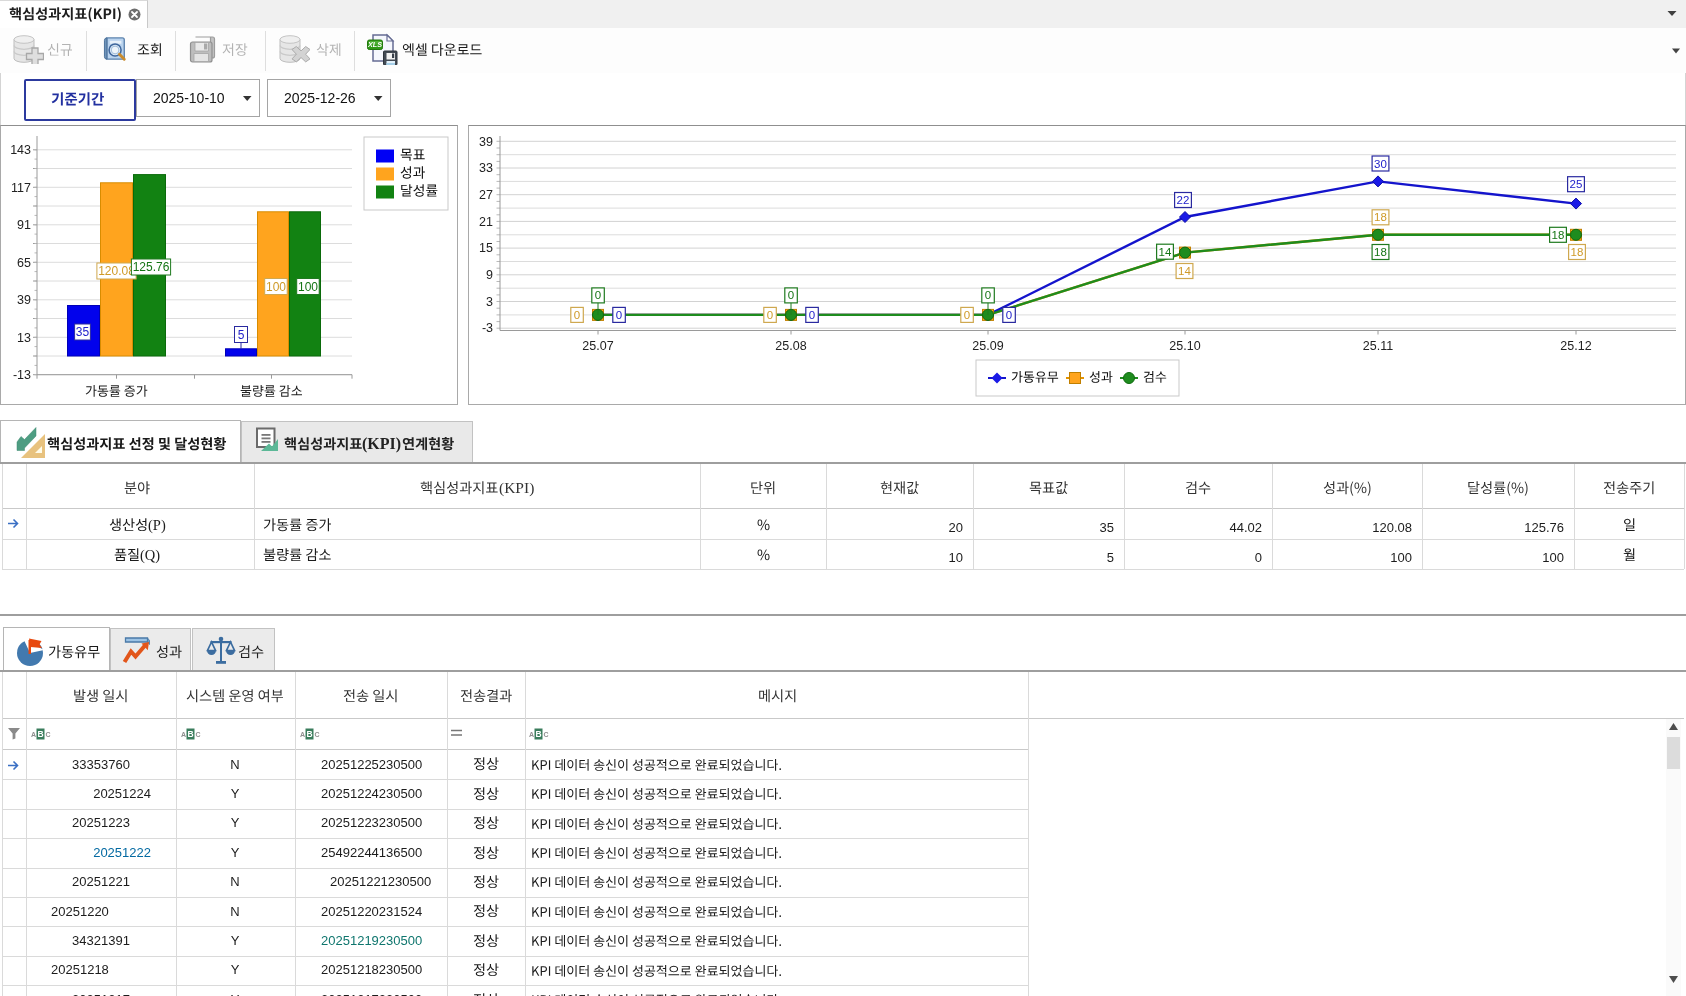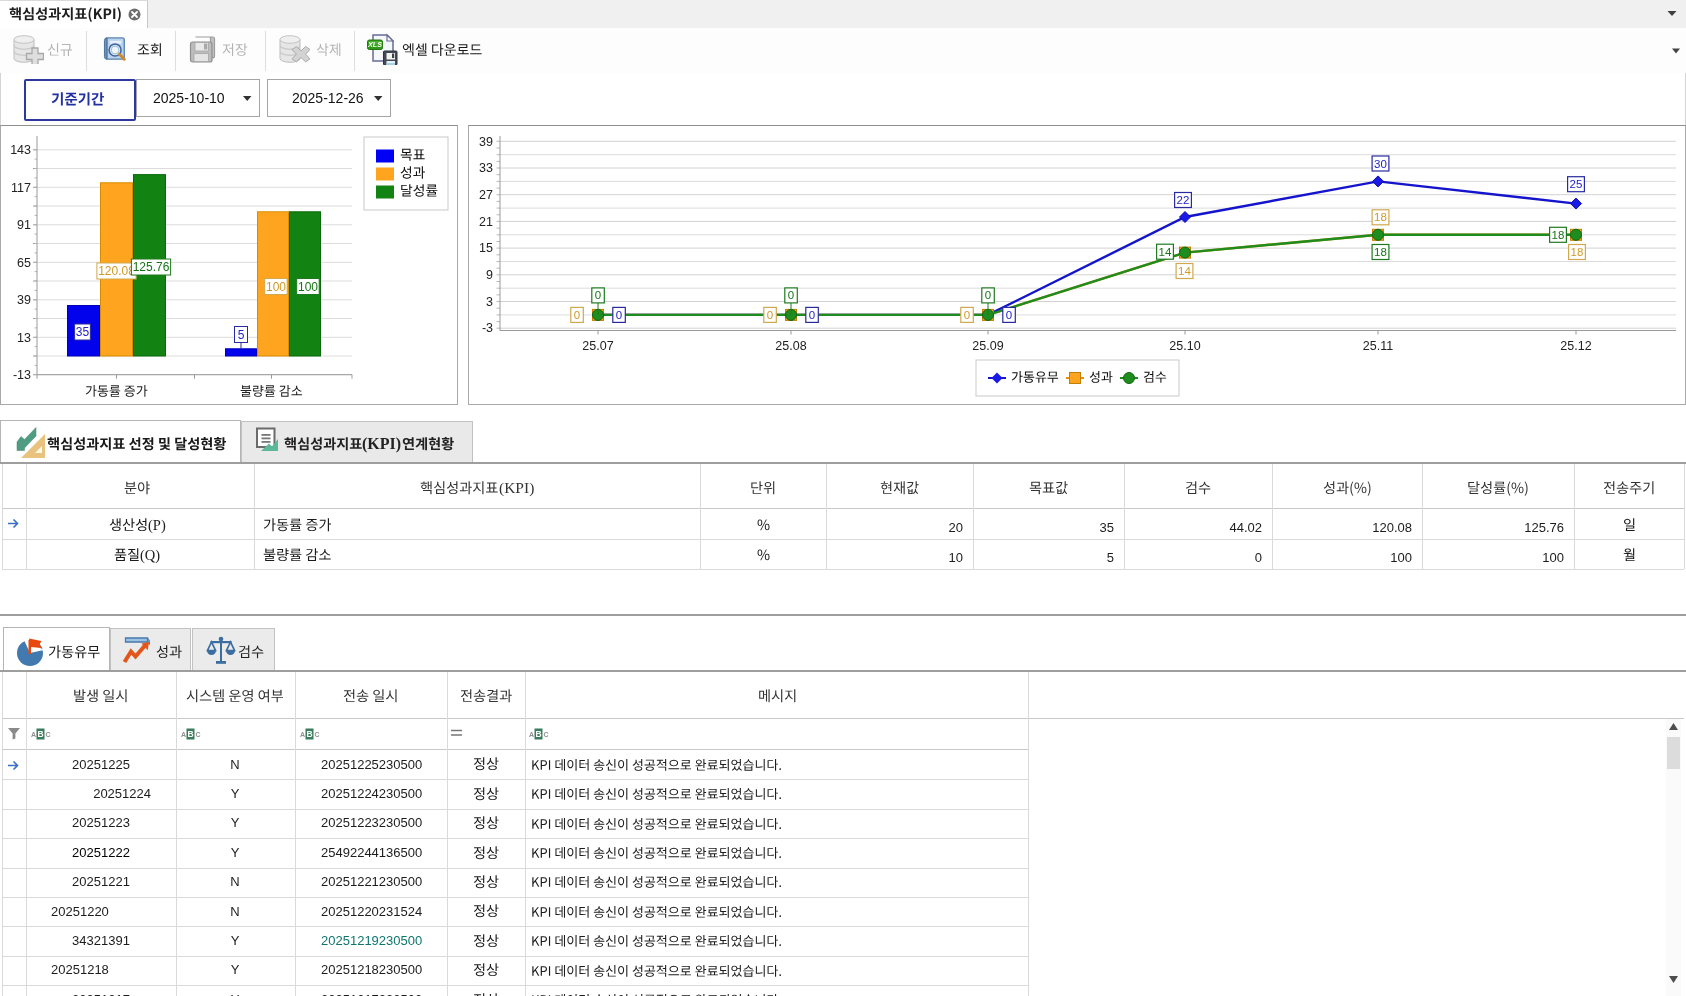--- a/index.html
+++ b/index.html
@@ -99,21 +99,21 @@
       <g transform="translate(0,1060) scale(1,-1)">
         <path d="M679 838H812V-88H679ZM406 742H537Q537 636 516 540Q496 443 448 358Q401 273 318 200Q236 128 113 68L43 173Q177 238 256 316Q336 395 371 494Q406 594 406 718ZM93 742H468V636H93Z M1288 740H1406V717Q1406 662 1382 612Q1359 563 1314 524Q1269 484 1202 456Q1134 429 1046 419L997 524Q1057 531 1104 545Q1152 559 1186 579Q1221 599 1244 622Q1266 644 1277 668Q1288 693 1288 717ZM1353 740H1470V717Q1470 693 1481 668Q1492 644 1515 621Q1538 598 1572 578Q1606 559 1654 545Q1701 531 1761 524L1713 419Q1624 429 1557 456Q1490 483 1444 523Q1399 563 1376 612Q1353 662 1353 717ZM1037 798H1723V693H1037ZM960 377H1799V271H960ZM1324 309H1457V114H1324ZM1057 34H1706V-73H1057ZM1057 194H1190V-4H1057Z M2519 838H2652V-88H2519ZM2246 742H2377Q2377 636 2356 540Q2336 443 2288 358Q2241 273 2158 200Q2076 128 1953 68L1883 173Q2017 238 2096 316Q2176 395 2211 494Q2246 594 2246 718ZM1933 742H2308V636H1933Z M3395 837H3529V175H3395ZM3492 579H3652V470H3492ZM3138 768H3279Q3279 642 3229 543Q3179 444 3084 374Q2988 304 2849 264L2794 369Q2907 401 2984 451Q3060 501 3099 565Q3138 629 3138 703ZM2834 768H3209V662H2834ZM2931 34H3561V-73H2931ZM2931 242H3064V-14H2931Z" fill="#2230a0"></path>
       </g>
     </svg>
 <div style="position:absolute;left:136px;top:79px;width:124px;height:38px;background:#fff;border:1px solid #a5a5a5;box-sizing:border-box"></div>
 <div style="position:absolute;left:153px;top:90px;width:95px;height:20px;font:14px 'Liberation Sans',sans-serif;color:#111">2025-10-10</div>
 <svg style="position:absolute;left:242px;top:95px" width="11" height="7" viewBox="0 0 11 7">
       <path d="M1 1 L9.5 1 L5.2 6 Z" fill="#333"></path>
     </svg>
 <div style="position:absolute;left:267px;top:79px;width:124px;height:38px;background:#fff;border:1px solid #a5a5a5;box-sizing:border-box"></div>
-<div style="position:absolute;left:292px;top:90px;width:95px;height:20px;font:14px 'Liberation Sans',sans-serif;color:#111">2025-12-26</div>
+<div style="position:absolute;left:284px;top:90px;width:95px;height:20px;font:14px 'Liberation Sans',sans-serif;color:#111">2025-12-26</div>
 <svg style="position:absolute;left:373px;top:95px" width="11" height="7" viewBox="0 0 11 7">
       <path d="M1 1 L9.5 1 L5.2 6 Z" fill="#333"></path>
     </svg>
 <div style="position:absolute;left:0;top:405px;width:1686px;height:59px;background:#fff"></div>
 <div style="position:absolute;left:0;top:125px;width:458px;height:280px;background:#fff;border:1px solid #a9a9a9;border-top:1px solid #8f8f8f;box-sizing:border-box"></div>
 <div style="position:absolute;left:468px;top:125px;width:1218px;height:280px;background:#fff;border:1px solid #a9a9a9;border-top:1px solid #8f8f8f;box-sizing:border-box"></div>
 <svg style="position:absolute;left:0;top:125px" width="458" height="280" viewBox="0 0 458 280">
       <line x1="37" y1="249.7" x2="352" y2="249.7" stroke="#dcdcdc" stroke-width="1"></line>
       <line x1="33" y1="249.7" x2="37" y2="249.7" stroke="#9a9a9a" stroke-width="1"></line>
       <line x1="37" y1="231.0" x2="352" y2="231.0" stroke="#dcdcdc" stroke-width="1"></line>
@@ -645,21 +645,21 @@
             <path d="M533 592H736V523H533ZM711 827H794V288H711ZM496 260Q590 260 658 240Q725 220 761 182Q797 145 797 91Q797 11 716 -33Q636 -77 496 -77Q356 -77 276 -33Q195 11 195 91Q195 145 232 182Q268 220 336 240Q403 260 496 260ZM496 195Q428 195 379 183Q330 171 304 148Q277 125 277 91Q277 59 304 36Q330 13 379 0Q428 -12 496 -12Q565 -12 614 0Q662 13 688 36Q715 59 715 91Q715 125 688 148Q662 171 614 183Q565 195 496 195ZM280 735H348V662Q348 579 316 506Q285 434 228 380Q171 325 96 296L53 362Q104 380 146 411Q187 442 218 482Q248 522 264 568Q280 614 280 662ZM296 735H364V663Q364 605 391 550Q418 495 468 453Q518 411 583 387L541 321Q467 348 412 400Q357 451 326 519Q296 587 296 663ZM79 761H562V693H79Z M1190 780H1258V688Q1258 601 1228 526Q1197 451 1141 396Q1085 340 1010 311L965 377Q1034 402 1084 449Q1135 496 1162 558Q1190 619 1190 688ZM1205 780H1272V681Q1272 636 1288 592Q1304 549 1334 512Q1363 475 1403 446Q1443 418 1492 401L1448 336Q1376 363 1321 414Q1266 466 1236 534Q1205 603 1205 681ZM1589 827H1672V278H1589ZM1649 593H1805V523H1649ZM1384 254Q1476 254 1542 234Q1609 215 1645 178Q1681 141 1681 89Q1681 37 1645 0Q1609 -37 1542 -56Q1476 -76 1384 -76Q1292 -76 1225 -56Q1158 -37 1122 0Q1086 37 1086 89Q1086 141 1122 178Q1158 215 1225 234Q1292 254 1384 254ZM1384 188Q1317 188 1268 176Q1220 164 1194 142Q1168 120 1168 89Q1168 57 1194 35Q1220 13 1268 2Q1317 -10 1384 -10Q1451 -10 1499 2Q1547 13 1573 35Q1599 57 1599 89Q1599 120 1573 142Q1547 164 1499 176Q1451 188 1384 188Z" fill="#1c1c1c"></path>
           </g>
         </symbol>
         <symbol id="s-msg" viewBox="0 0 19306 1360">
           <g transform="translate(0,1060) scale(1,-1)">
             <path d="M101 0V733H193V365H195L502 733H607L377 455L642 0H539L319 382L193 232V0Z M747 0V733H956Q1038 733 1100 712Q1162 692 1196 645Q1230 598 1230 518Q1230 441 1196 391Q1162 341 1101 316Q1040 292 960 292H839V0ZM839 367H948Q1044 367 1091 403Q1138 439 1138 518Q1138 598 1090 628Q1041 658 944 658H839Z M1380 0V733H1472V0Z M2534 827H2614V-78H2534ZM2158 482H2386V413H2158ZM2352 806H2430V-31H2352ZM1880 209H1938Q2008 209 2062 211Q2117 213 2166 219Q2214 225 2264 235L2272 166Q2221 155 2171 150Q2121 144 2066 142Q2010 140 1938 140H1880ZM1880 716H2219V648H1961V182H1880Z M3423 827H3506V-79H3423ZM3029 757Q3096 757 3148 718Q3199 680 3228 609Q3258 538 3258 442Q3258 346 3228 275Q3199 204 3148 165Q3096 126 3029 126Q2962 126 2910 165Q2858 204 2828 275Q2799 346 2799 442Q2799 538 2828 609Q2858 680 2910 718Q2962 757 3029 757ZM3029 683Q2984 683 2950 654Q2917 624 2898 570Q2879 515 2879 442Q2879 369 2898 314Q2917 260 2950 230Q2984 200 3029 200Q3073 200 3106 230Q3140 260 3159 314Q3178 369 3178 442Q3178 515 3159 570Q3140 624 3106 654Q3073 683 3029 683Z M4348 827H4430V-79H4348ZM4161 486H4361V418H4161ZM3728 207H3796Q3882 207 3949 209Q4016 211 4076 217Q4137 223 4200 234L4209 166Q4144 155 4082 149Q4020 143 3952 140Q3883 138 3796 138H3728ZM3728 744H4146V676H3810V184H3728ZM3789 490H4106V423H3789Z M5197 510H5279V342H5197ZM5196 813H5267V772Q5267 724 5248 681Q5229 638 5194 602Q5160 566 5115 538Q5070 511 5018 492Q4966 472 4910 463L4879 529Q4927 536 4974 552Q5020 567 5060 590Q5100 612 5130 641Q5161 670 5178 703Q5196 736 5196 772ZM5209 813H5280V772Q5280 736 5297 703Q5314 670 5345 642Q5376 613 5416 590Q5456 567 5502 552Q5549 536 5597 529L5565 463Q5510 472 5458 492Q5407 511 5362 539Q5316 567 5282 602Q5247 638 5228 680Q5209 723 5209 772ZM4830 378H5647V311H4830ZM5238 237Q5383 237 5465 196Q5547 155 5547 80Q5547 5 5465 -36Q5383 -76 5238 -76Q5092 -76 5010 -36Q4928 5 4928 80Q4928 155 5010 196Q5092 237 5238 237ZM5238 172Q5131 172 5072 148Q5012 125 5012 80Q5012 36 5072 12Q5131 -12 5238 -12Q5344 -12 5404 12Q5464 36 5464 80Q5464 125 5404 148Q5344 172 5238 172Z M6408 826H6491V163H6408ZM5910 10H6519V-58H5910ZM5910 224H5993V-22H5910ZM5985 776H6054V685Q6054 596 6023 518Q5992 441 5936 382Q5879 324 5803 293L5759 359Q5828 386 5878 436Q5929 486 5957 550Q5985 615 5985 685ZM6000 776H6069V685Q6069 634 6085 586Q6101 539 6131 498Q6161 457 6202 426Q6244 394 6294 376L6251 310Q6176 339 6120 394Q6063 450 6032 524Q6000 599 6000 685Z M7327 827H7410V-79H7327ZM6933 757Q7000 757 7052 718Q7103 680 7132 609Q7162 538 7162 442Q7162 346 7132 275Q7103 204 7052 165Q7000 126 6933 126Q6866 126 6814 165Q6762 204 6732 275Q6703 346 6703 442Q6703 538 6732 609Q6762 680 6814 718Q6866 757 6933 757ZM6933 683Q6888 683 6854 654Q6821 624 6802 570Q6783 515 6783 442Q6783 369 6802 314Q6821 260 6854 230Q6888 200 6933 200Q6977 200 7010 230Q7044 260 7063 314Q7082 369 7082 442Q7082 515 7063 570Q7044 624 7010 654Q6977 683 6933 683Z M8042 776H8111V683Q8111 595 8080 521Q8048 447 7992 392Q7935 336 7857 307L7813 374Q7883 399 7934 445Q7985 491 8014 552Q8042 614 8042 683ZM8057 776H8124V686Q8124 622 8152 565Q8180 508 8230 464Q8279 421 8345 399L8300 334Q8227 362 8172 413Q8117 464 8087 534Q8057 604 8057 686ZM8475 827H8558V292H8475ZM8260 265Q8400 265 8480 220Q8561 175 8561 94Q8561 14 8480 -31Q8400 -76 8260 -76Q8120 -76 8040 -31Q7959 14 7959 94Q7959 175 8040 220Q8120 265 8260 265ZM8260 199Q8192 199 8143 186Q8094 174 8068 150Q8041 127 8041 94Q8041 62 8068 38Q8094 15 8143 2Q8192 -10 8260 -10Q8329 -10 8378 2Q8426 15 8452 38Q8479 62 8479 94Q8479 127 8452 150Q8426 174 8378 186Q8329 199 8260 199ZM8278 636H8492V567H8278Z M9139 256Q9236 256 9306 236Q9377 216 9416 179Q9454 142 9454 89Q9454 38 9416 0Q9377 -37 9306 -56Q9236 -76 9139 -76Q9043 -76 8972 -56Q8901 -37 8863 0Q8825 38 8825 89Q8825 142 8863 179Q8901 216 8972 236Q9043 256 9139 256ZM9139 192Q9068 192 9016 180Q8964 167 8936 144Q8907 121 8907 89Q8907 59 8936 36Q8964 13 9016 1Q9068 -11 9139 -11Q9211 -11 9263 1Q9315 13 9344 36Q9372 59 9372 89Q9372 121 9344 144Q9315 167 9263 180Q9211 192 9139 192ZM8831 781H9413V714H8831ZM8735 406H9550V338H8735ZM9070 580H9152V386H9070ZM9365 781H9447V705Q9447 650 9444 592Q9441 535 9422 465L9341 474Q9359 544 9362 598Q9365 652 9365 705Z M9884 735H9952V661Q9952 579 9920 507Q9889 435 9832 382Q9775 328 9700 300L9657 366Q9707 384 9748 414Q9790 444 9821 484Q9852 523 9868 568Q9884 614 9884 661ZM9900 735H9968V662Q9968 604 9995 550Q10022 495 10072 452Q10122 410 10187 386L10145 321Q10071 348 10016 399Q9961 450 9930 518Q9900 586 9900 662ZM10138 591H10339V522H10138ZM9683 765H10166V697H9683ZM9794 237H10398V-78H10315V169H9794ZM10315 827H10398V286H10315Z M10982 769Q11077 769 11151 738Q11225 707 11268 651Q11311 595 11311 520Q11311 444 11268 388Q11225 332 11151 301Q11077 270 10982 270Q10889 270 10814 301Q10740 332 10697 388Q10654 444 10654 520Q10654 595 10697 651Q10740 707 10814 738Q10889 769 10982 769ZM10982 702Q10911 702 10855 679Q10799 656 10766 616Q10733 575 10733 520Q10733 466 10766 425Q10799 384 10855 361Q10911 338 10982 338Q11054 338 11110 361Q11166 384 11198 425Q11231 466 11231 520Q11231 575 11198 616Q11166 656 11110 679Q11054 702 10982 702ZM10574 111H11394V42H10574Z M11494 103H12314V34H11494ZM11861 296H11943V74H11861ZM11594 760H12212V486H11678V305H11596V552H12130V692H11594ZM11596 340H12233V272H11596Z M12872 451H12955V314H12872ZM12911 785Q12976 785 13026 762Q13077 740 13106 700Q13134 660 13134 607Q13134 554 13106 514Q13077 473 13026 450Q12976 428 12911 428Q12846 428 12796 450Q12745 473 12716 514Q12688 554 12688 607Q12688 660 12716 700Q12745 740 12796 762Q12846 785 12911 785ZM12911 721Q12869 721 12836 707Q12803 693 12784 667Q12766 641 12766 607Q12766 573 12784 547Q12803 521 12836 506Q12869 492 12911 492Q12954 492 12986 506Q13019 521 13038 547Q13056 573 13056 607Q13056 641 13038 667Q13019 693 12986 707Q12954 721 12911 721ZM13256 826H13339V134H13256ZM13304 521H13471V451H13304ZM12767 11H13371V-57H12767ZM12767 193H12850V-19H12767ZM12647 268 12637 337Q12716 337 12812 338Q12907 340 13007 346Q13107 353 13199 367L13205 306Q13111 289 13012 281Q12912 273 12818 270Q12725 268 12647 268Z M13787 297H13868V75H13787ZM14076 298H14157V76H14076ZM13558 103H14378V34H13558ZM13658 760H14276V486H13742V305H13660V553H14194V692H13658ZM13660 341H14297V273H13660Z M14550 437H15012V369H14550ZM14735 383H14818V175H14735ZM14550 741H15008V674H14632V413H14550ZM15132 827H15215V-79H15132ZM14494 117 14483 187Q14572 187 14672 188Q14772 190 14875 196Q14978 201 15073 212L15080 151Q14981 136 14878 128Q14776 121 14678 119Q14581 117 14494 117Z M15629 276H15694V223Q15694 164 15670 106Q15646 49 15600 4Q15555 -41 15489 -66L15448 -4Q15505 17 15546 54Q15586 90 15608 134Q15629 179 15629 223ZM15647 276H15709V223Q15709 177 15727 132Q15745 86 15781 48Q15817 11 15872 -12L15836 -74Q15771 -48 15729 -1Q15687 46 15667 104Q15647 163 15647 223ZM15963 276H16025V223Q16025 170 16005 112Q15985 53 15943 3Q15901 -47 15836 -74L15801 -12Q15855 14 15891 54Q15927 94 15945 139Q15963 184 15963 223ZM15980 276H16044V223Q16044 176 16066 131Q16087 86 16128 51Q16168 16 16226 -4L16184 -66Q16118 -42 16072 2Q16027 46 16004 103Q15980 160 15980 223ZM15843 600H16082V532H15843ZM15645 776Q15711 776 15764 749Q15816 722 15846 674Q15876 626 15876 564Q15876 501 15846 454Q15816 406 15764 379Q15711 352 15645 352Q15578 352 15526 379Q15473 406 15443 454Q15413 501 15413 564Q15413 626 15443 674Q15473 722 15526 749Q15578 776 15645 776ZM15645 706Q15601 706 15566 688Q15532 670 15512 638Q15492 605 15492 564Q15492 522 15512 490Q15532 458 15566 440Q15601 421 15645 421Q15688 421 15722 440Q15757 458 15777 490Q15797 522 15797 564Q15797 605 15777 638Q15757 670 15722 688Q15688 706 15645 706ZM16059 827H16142V311H16059Z M16421 284H16503V180H16946V284H17028V-66H16421ZM16503 115V1H16946V115ZM16318 415H17135V347H16318ZM16684 817H16756V776Q16756 729 16736 688Q16716 646 16682 612Q16647 577 16602 550Q16556 523 16504 505Q16451 487 16395 478L16364 544Q16413 551 16460 566Q16506 581 16547 602Q16588 624 16619 652Q16650 679 16667 710Q16684 742 16684 776ZM16698 817H16769V776Q16769 743 16786 712Q16804 680 16835 652Q16866 625 16906 603Q16947 581 16994 566Q17040 550 17088 544L17058 478Q17002 487 16950 505Q16897 523 16852 550Q16806 578 16772 613Q16737 648 16718 689Q16698 730 16698 776Z M17896 827H17978V-78H17896ZM17295 738H17377V178H17295ZM17295 227H17369Q17473 227 17580 236Q17688 246 17802 269L17813 199Q17695 174 17586 164Q17477 155 17369 155H17295Z M18770 827H18853V-79H18770ZM18834 470H19001V401H18834ZM18197 217H18268Q18351 217 18420 220Q18490 222 18554 229Q18619 236 18686 248L18696 177Q18626 165 18560 158Q18495 151 18424 149Q18353 147 18268 147H18197ZM18197 739H18616V671H18279V185H18197Z M19167 -13Q19140 -13 19120 6Q19101 26 19101 56Q19101 88 19120 107Q19140 126 19167 126Q19194 126 19214 107Q19233 88 19233 56Q19233 26 19214 6Q19194 -13 19167 -13Z" fill="#1c1c1c"></path>
           </g>
         </symbol>
       </defs>
     </svg>
-<div style="position:absolute;left:51px;top:756.5px;width:100px;text-align:center;font:13px 'Liberation Sans',sans-serif;color:#1c1c1c">20251225</div>
+<div style="position:absolute;left:51px;top:756.5px;width:100px;text-align:center;font:13px 'Liberation Sans',sans-serif;color:#1c1c1c">33353760</div>
 <div style="position:absolute;left:185px;top:756.5px;width:100px;text-align:center;font:13px 'Liberation Sans',sans-serif;color:#1c1c1c">N</div>
 <div style="position:absolute;left:321px;top:756.5px;width:100px;text-align:center;font:13px 'Liberation Sans',sans-serif;color:#1c1c1c">20251225230500</div>
 <svg style="position:absolute;left:472.9px;top:754.4px" width="26.1" height="19.3">
       <use href="#s-ok"></use>
     </svg>
 <svg style="position:absolute;left:531px;top:755.7px" width="251.0" height="17.7">
       <use href="#s-msg"></use>
     </svg>
 <div style="position:absolute;left:2px;top:779.4px;width:1026px;height:1px;background:#dadada"></div>
 <div style="position:absolute;left:51px;top:785.9px;width:100px;text-align:right;font:13px 'Liberation Sans',sans-serif;color:#1c1c1c">20251224</div>
@@ -675,33 +675,33 @@
 <div style="position:absolute;left:51px;top:815.3px;width:100px;text-align:center;font:13px 'Liberation Sans',sans-serif;color:#1c1c1c">20251223</div>
 <div style="position:absolute;left:185px;top:815.3px;width:100px;text-align:center;font:13px 'Liberation Sans',sans-serif;color:#1c1c1c">Y</div>
 <div style="position:absolute;left:321px;top:815.3px;width:100px;font:13px 'Liberation Sans',sans-serif;color:#1c1c1c">20251223230500</div>
 <svg style="position:absolute;left:472.9px;top:813.2px" width="26.1" height="19.3">
       <use href="#s-ok"></use>
     </svg>
 <svg style="position:absolute;left:531px;top:814.5px" width="251.0" height="17.7">
       <use href="#s-msg"></use>
     </svg>
 <div style="position:absolute;left:2px;top:838.2px;width:1026px;height:1px;background:#dadada"></div>
-<div style="position:absolute;left:51px;top:844.7px;width:100px;text-align:center;font:13px 'Liberation Sans',sans-serif;color:#000000">20251222</div>
+<div style="position:absolute;left:51px;top:844.7px;width:100px;text-align:right;font:13px 'Liberation Sans',sans-serif;color:#0369a1">20251222</div>
 <div style="position:absolute;left:185px;top:844.7px;width:100px;text-align:center;font:13px 'Liberation Sans',sans-serif;color:#1c1c1c">Y</div>
 <div style="position:absolute;left:321px;top:844.7px;width:100px;text-align:center;font:13px 'Liberation Sans',sans-serif;color:#1c1c1c">25492244136500</div>
 <svg style="position:absolute;left:472.9px;top:842.6px" width="26.1" height="19.3">
       <use href="#s-ok"></use>
     </svg>
 <svg style="position:absolute;left:531px;top:843.9px" width="251.0" height="17.7">
       <use href="#s-msg"></use>
     </svg>
 <div style="position:absolute;left:2px;top:867.6px;width:1026px;height:1px;background:#dadada"></div>
 <div style="position:absolute;left:51px;top:874.1px;width:100px;text-align:center;font:13px 'Liberation Sans',sans-serif;color:#1c1c1c">20251221</div>
 <div style="position:absolute;left:185px;top:874.1px;width:100px;text-align:center;font:13px 'Liberation Sans',sans-serif;color:#1c1c1c">N</div>
-<div style="position:absolute;left:321px;top:874.1px;width:100px;text-align:right;font:13px 'Liberation Sans',sans-serif;color:#1c1c1c">20251221230500</div>
+<div style="position:absolute;left:330px;top:874.1px;width:100px;text-align:right;font:13px 'Liberation Sans',sans-serif;color:#1c1c1c">20251221230500</div>
 <svg style="position:absolute;left:472.9px;top:872.0px" width="26.1" height="19.3">
       <use href="#s-ok"></use>
     </svg>
 <svg style="position:absolute;left:531px;top:873.3px" width="251.0" height="17.7">
       <use href="#s-msg"></use>
     </svg>
 <div style="position:absolute;left:2px;top:897.0px;width:1026px;height:1px;background:#dadada"></div>
 <div style="position:absolute;left:51px;top:903.5px;width:100px;font:13px 'Liberation Sans',sans-serif;color:#1c1c1c">20251220</div>
 <div style="position:absolute;left:185px;top:903.5px;width:100px;text-align:center;font:13px 'Liberation Sans',sans-serif;color:#1c1c1c">N</div>
 <div style="position:absolute;left:321px;top:903.5px;width:100px;text-align:center;font:13px 'Liberation Sans',sans-serif;color:#1c1c1c">20251220231524</div>

